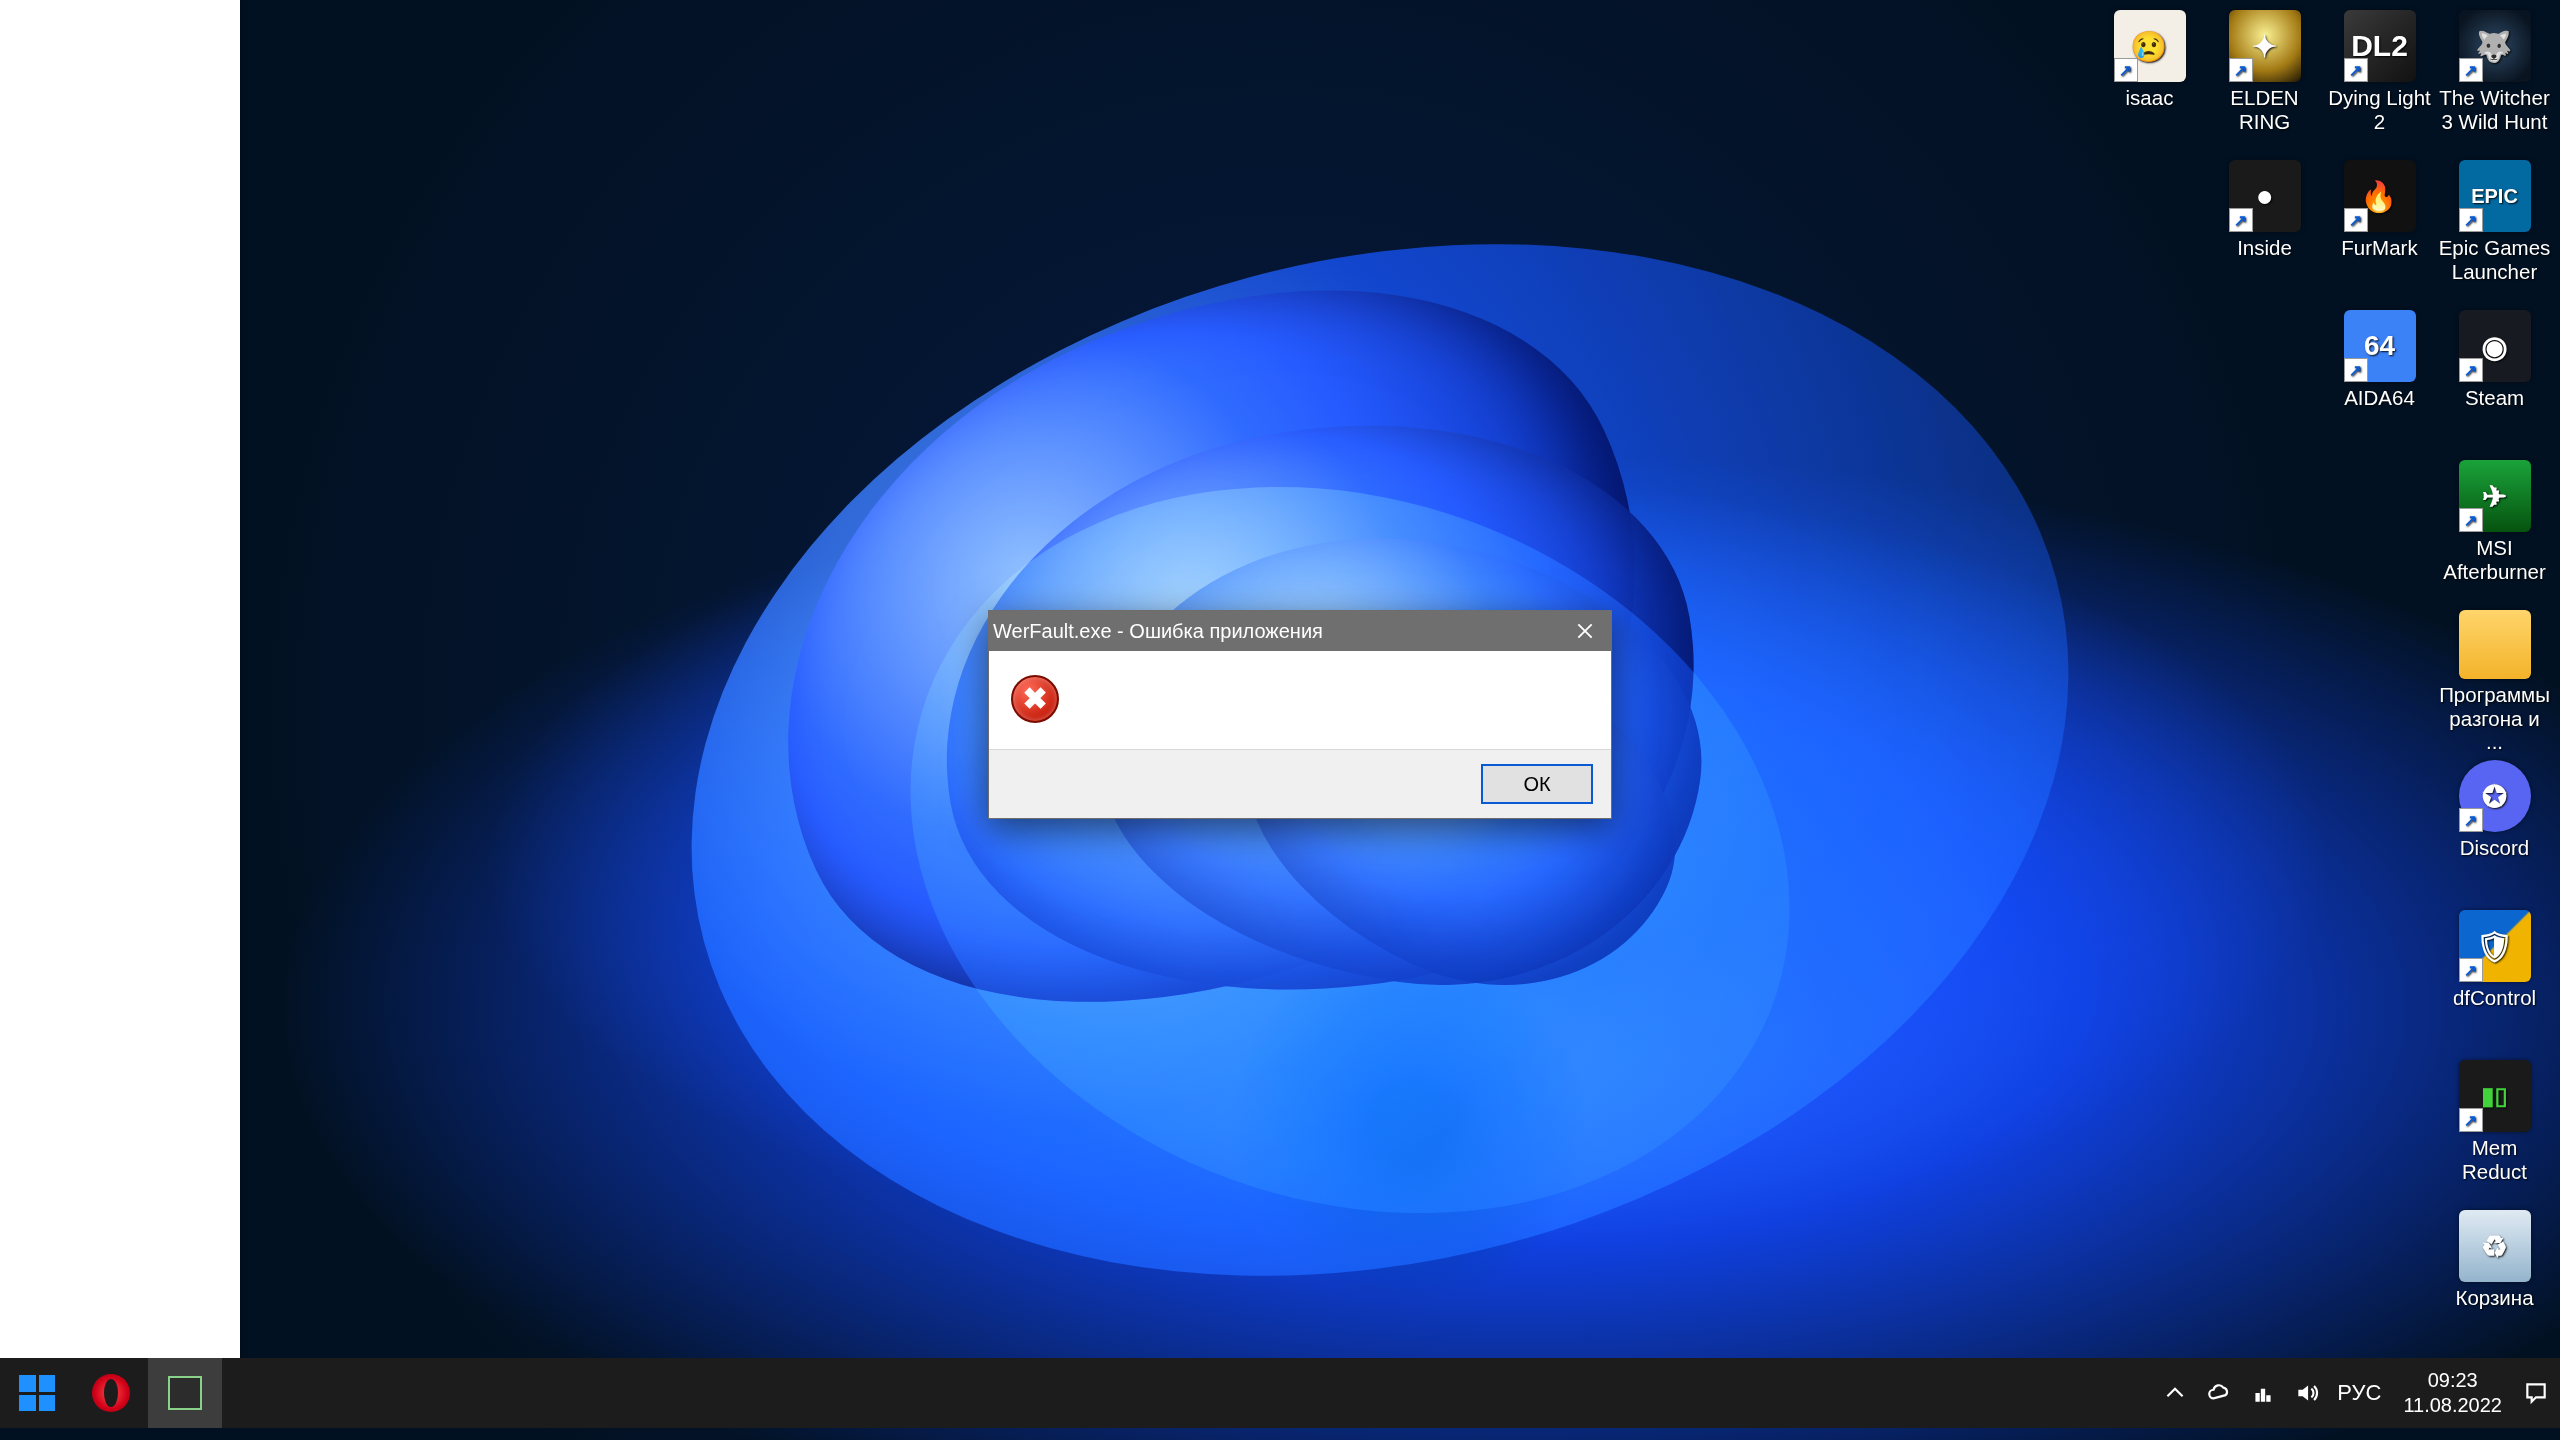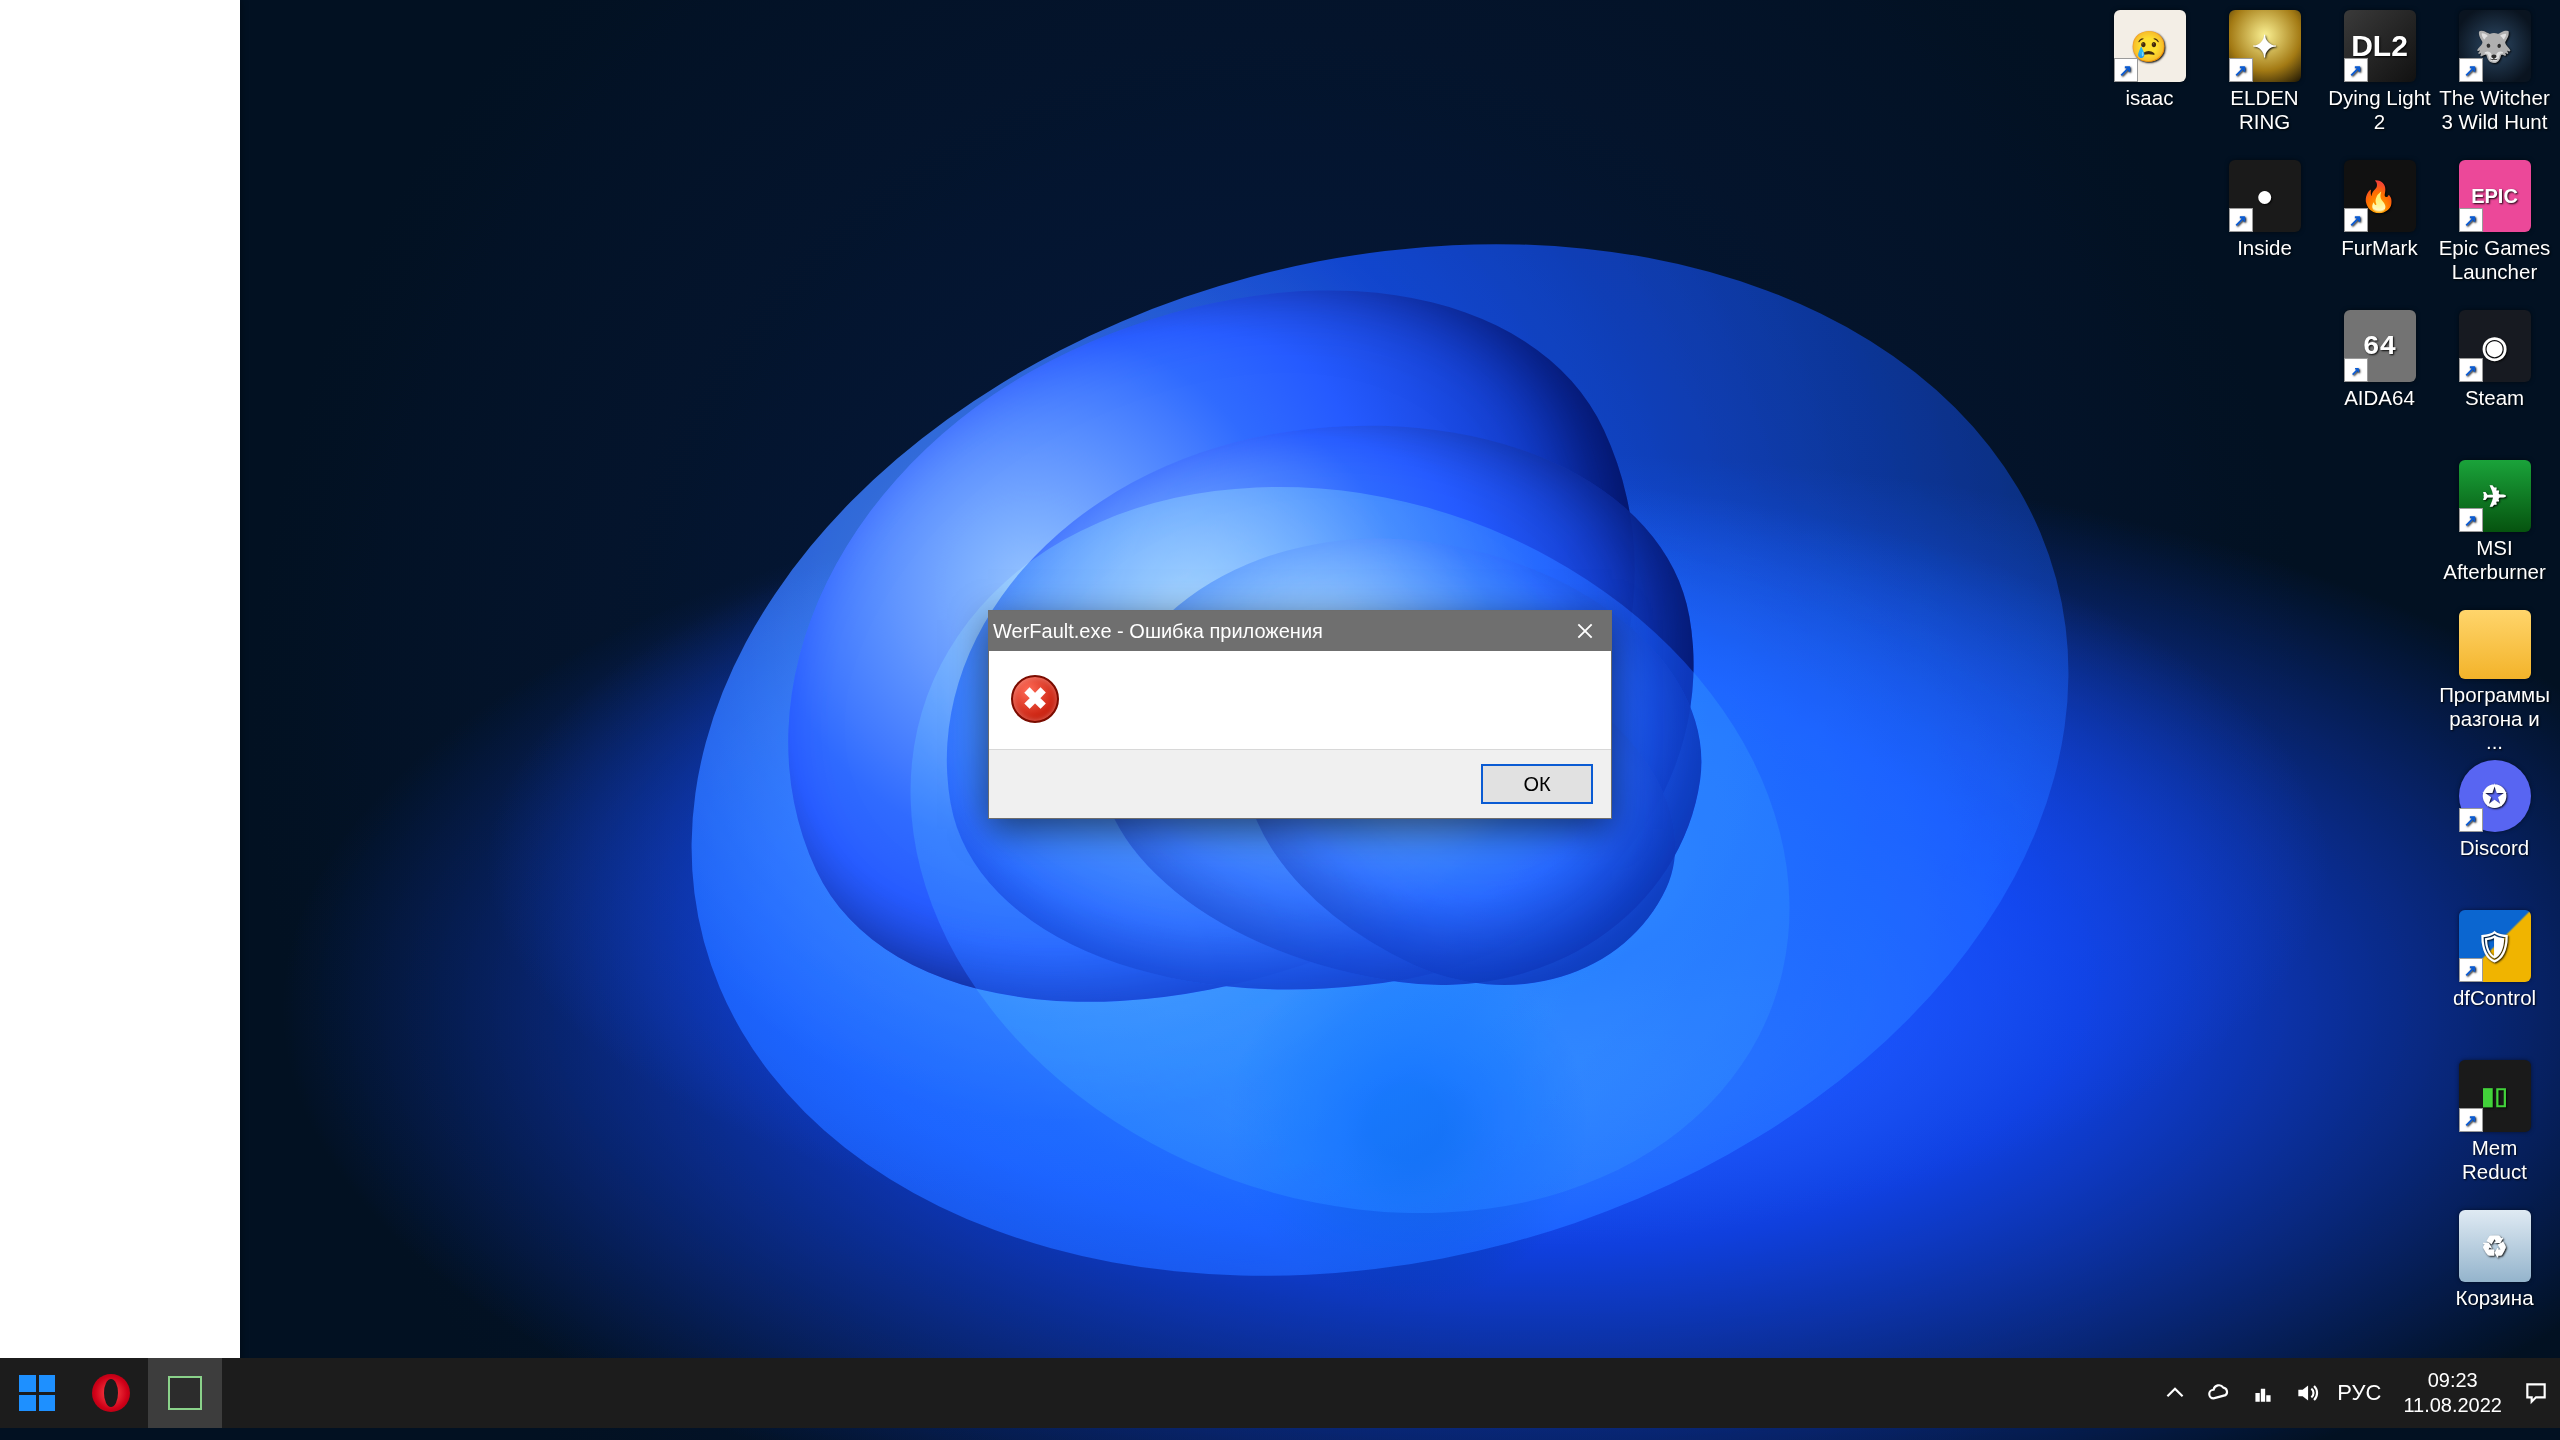--- a/index.html
+++ b/index.html
@@ -110,22 +110,22 @@
   }
   .icon-label { line-height: 1.15; max-width: 112px; word-wrap: break-word; }
 
   
   .ic-isaac      { background:#f3eee6; color:#2a2a2a; }
   .ic-elden      { background: radial-gradient(circle at 50% 35%, #faf092 0%, #a37a14 60%, #1c1504 100%);}
   .ic-dl2        { background: linear-gradient(135deg,#3a3a3a,#111); }
   .ic-witcher    { background: radial-gradient(circle,#2e4a66 0%, #0a1420 80%); }
   .ic-inside     { background:#1a1a1a; }
   .ic-furmark    { background:#111; }
-  .ic-epic       { background:#ec4899; font-size:20px;}
-  .ic-aida       { background:#737373; font-size:28px;font-family:Liberation Mono, monospace;}
+  .ic-epic       { background:#0369a1; font-size:20px;}
+  .ic-aida       { background:#3b82f6; font-size:28px;}
   .ic-steam      { background:#171a21; }
   .ic-msi        { background: linear-gradient(180deg,#1aa33a,#06530f); }
   .ic-folder     { background: linear-gradient(180deg,#ffd56b,#f3b32a); }
   .ic-discord    { background:#5865f2; border-radius:50%; }
   .ic-dfcontrol  { background: linear-gradient(135deg,#0b66d0 49%, #f0b400 51%); }
   .ic-memreduct  { background:#1a1a1a; color:#42d23a; font-size:24px;}
   .ic-recycle    { background: linear-gradient(180deg,#dfeaf3,#94b4cc); }
 
   
   .dialog {

